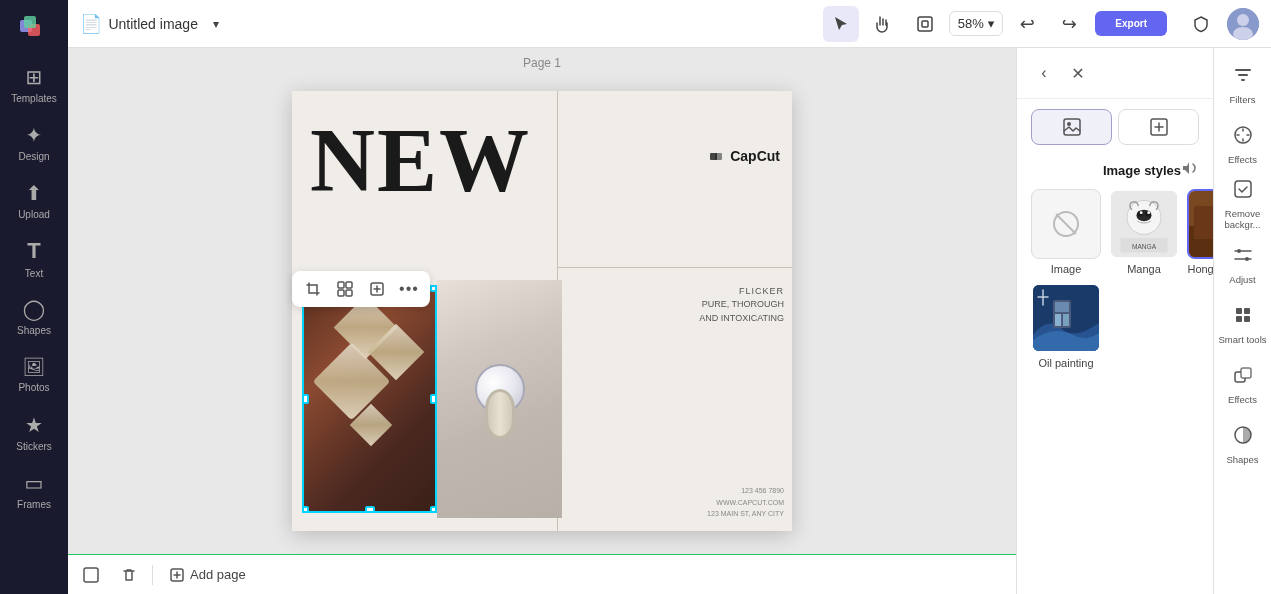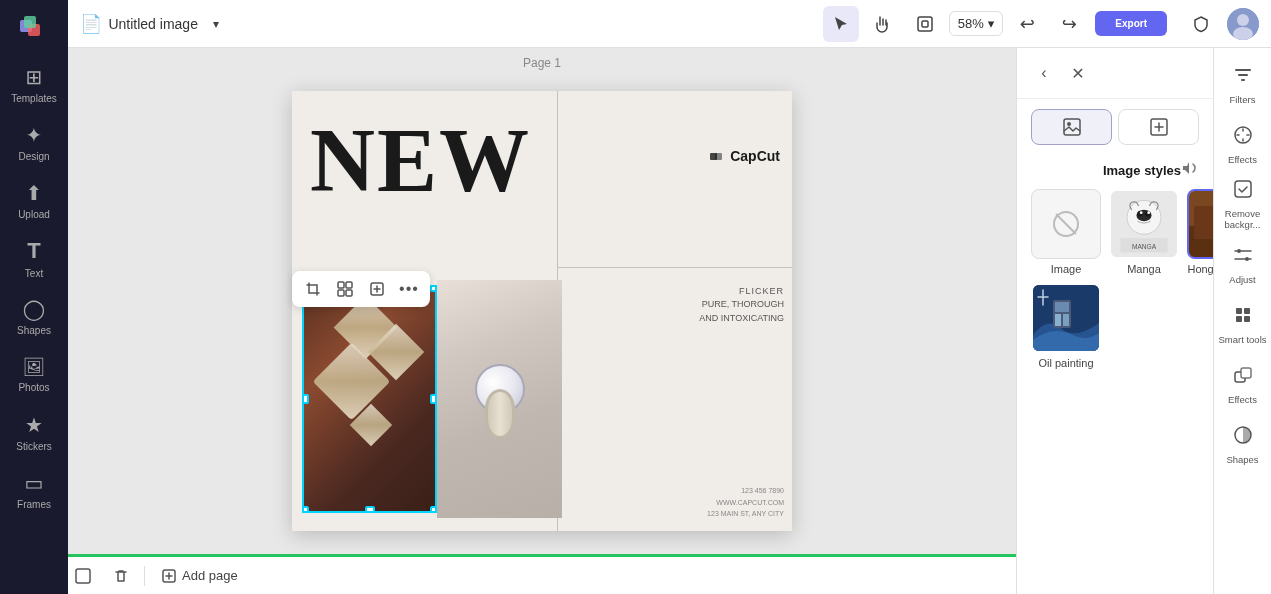--- a/index.html
+++ b/index.html
@@ -330,24 +330,24 @@
     }
 
     
     #bottom-bar {
       position: absolute;
       bottom: 0;
       left: 68px;
       width: calc(1271px - 68px);
       height: 40px;
       background: #fff;
-      border-top: 3px solid #22c55e;
-      display: flex;
-      align-items: center;
-      padding: 0 0;
+      border-top: 1px solid #22c55e;
+      display: flex;
+      align-items: center;
+      padding: 0 8px;
       gap: 8px;
     }
     .bottom-btn {
       width: 30px; height: 30px;
       border: none;
       background: transparent;
       cursor: pointer;
       border-radius: 5px;
       display: flex; align-items: center; justify-content: center;
       font-size: 16px;

